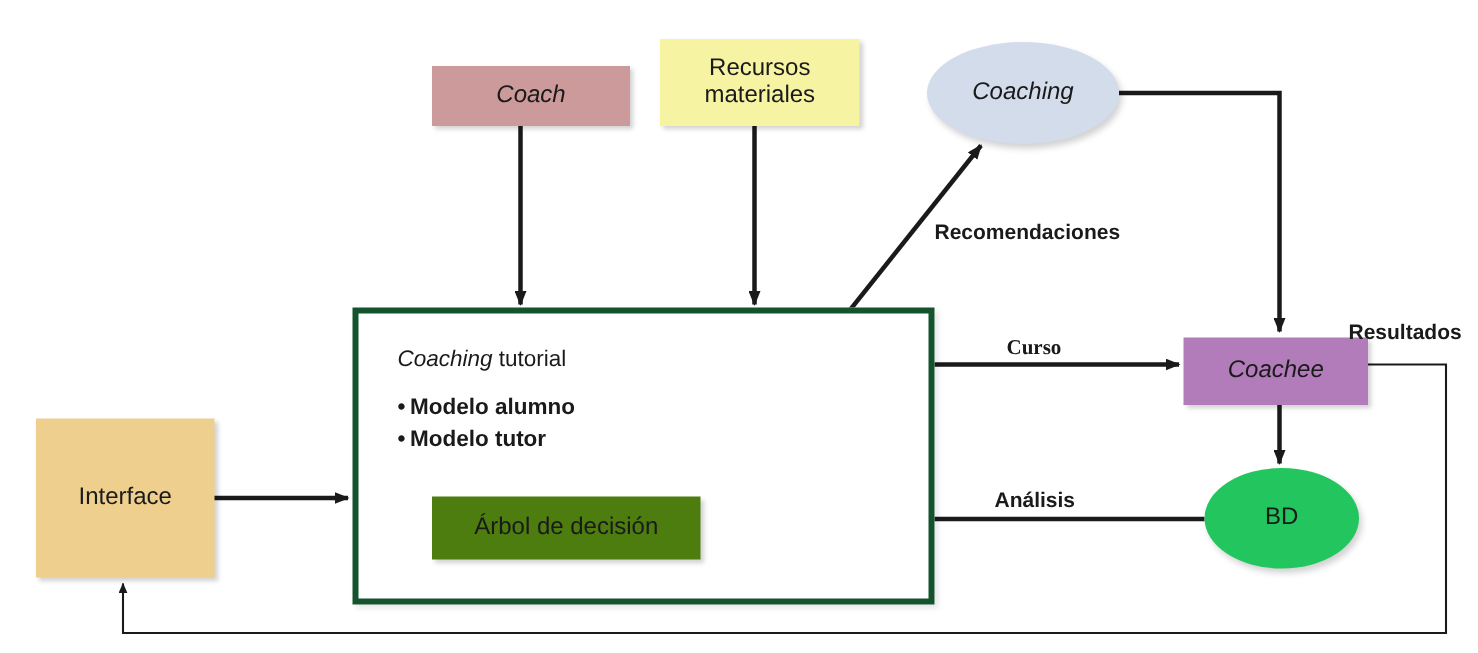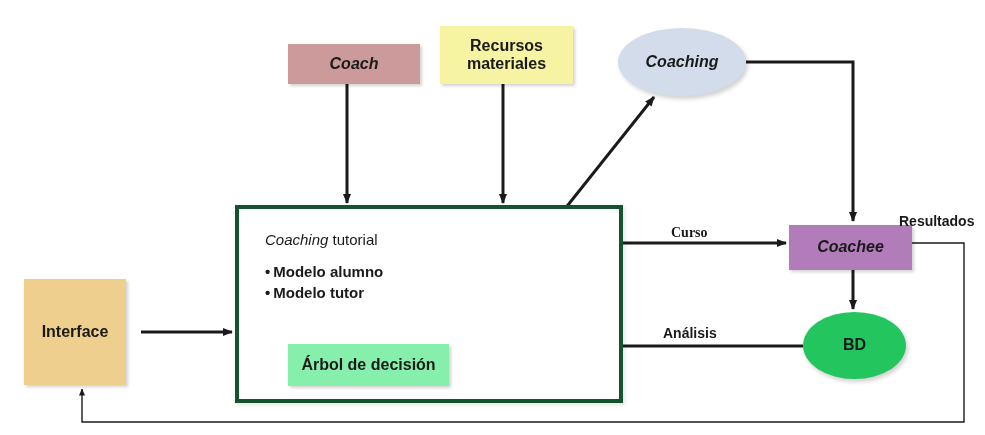--- a/index.html
+++ b/index.html
@@ -28,21 +28,21 @@
   }
   .node {
     position: absolute;
     box-sizing: border-box;
     display: flex;
     align-items: center;
     justify-content: center;
     text-align: center;
     color: #1a1a1a;
     font-size: 16px;
-    font-weight: bold;
+    font-weight: normal;
     line-height: 1.15;
     box-shadow: 2px 2px 3px rgba(0,0,0,0.18);
   }
   .node.italic { font-style: italic; }
 
   
   #node-coach {
     left: 288px; top: 44px; width: 132px; height: 40px;
     background: #cc9a9a;
   }
@@ -60,26 +60,26 @@
     left: 789px; top: 225px; width: 123px; height: 45px;
     background: #b27cba;
   }
   #node-bd {
     left: 803px; top: 312px; width: 103px; height: 67px;
     background: #22c55e;
     border-radius: 50%;
     box-shadow: 2px 3px 4px rgba(0,0,0,0.18);
   }
   #node-interface {
-    left: 24px; top: 279px; width: 102px; height: 106px;
+    left: 24px; top: 279px; width: 119px; height: 106px;
     background: #eecf8e;
   }
   #node-arbol {
-    left: 288px; top: 344px; width: 161px; height: 42px;
-    background: #86efac;
+    left: 288px; top: 331px; width: 179px; height: 42px;
+    background: #4d7c0f;
     font-size: 16px;
   }
 
   
   #panel-tutorial {
     position: absolute;
     left: 235px; top: 205px; width: 380px; height: 190px;
     background: #ffffff;
     border: 4px solid #14532d;
     box-shadow: 2px 2px 4px rgba(0,0,0,0.10);
@@ -177,20 +177,21 @@
       <span class="em">Coaching</span><span> tutorial</span>
     </div>
     <ul id="panel-list">
       <li>Modelo alumno</li>
       <li>Modelo tutor</li>
     </ul>
   </div>
 
   <div class="node" id="node-arbol">Árbol de decisión</div>
 
+  <div class="edge-label" id="label-recomendaciones">Recomendaciones</div>
 
   <div class="edge-label" id="label-curso">Curso</div>
 
   <div class="edge-label" id="label-resultados">Resultados</div>
 
   <div class="edge-label" id="label-analisis">Análisis</div>
 
 </div>
 
 </body></html>

